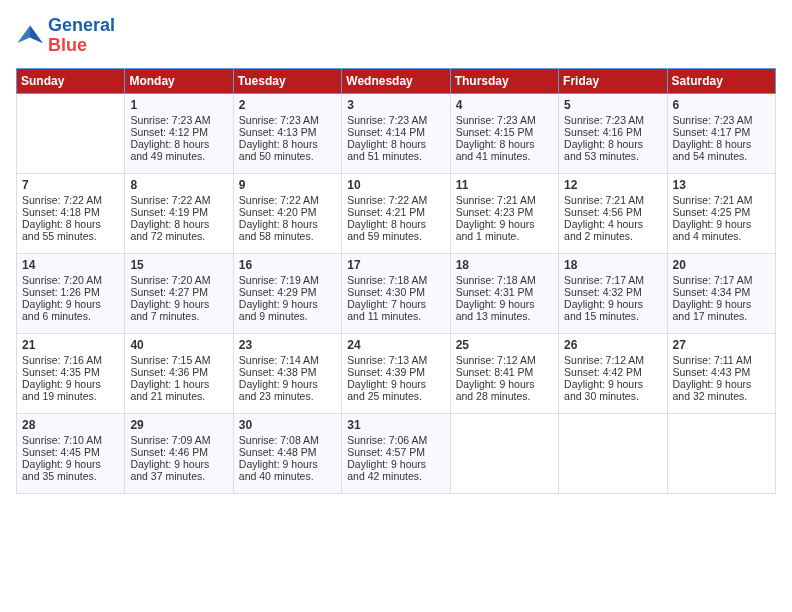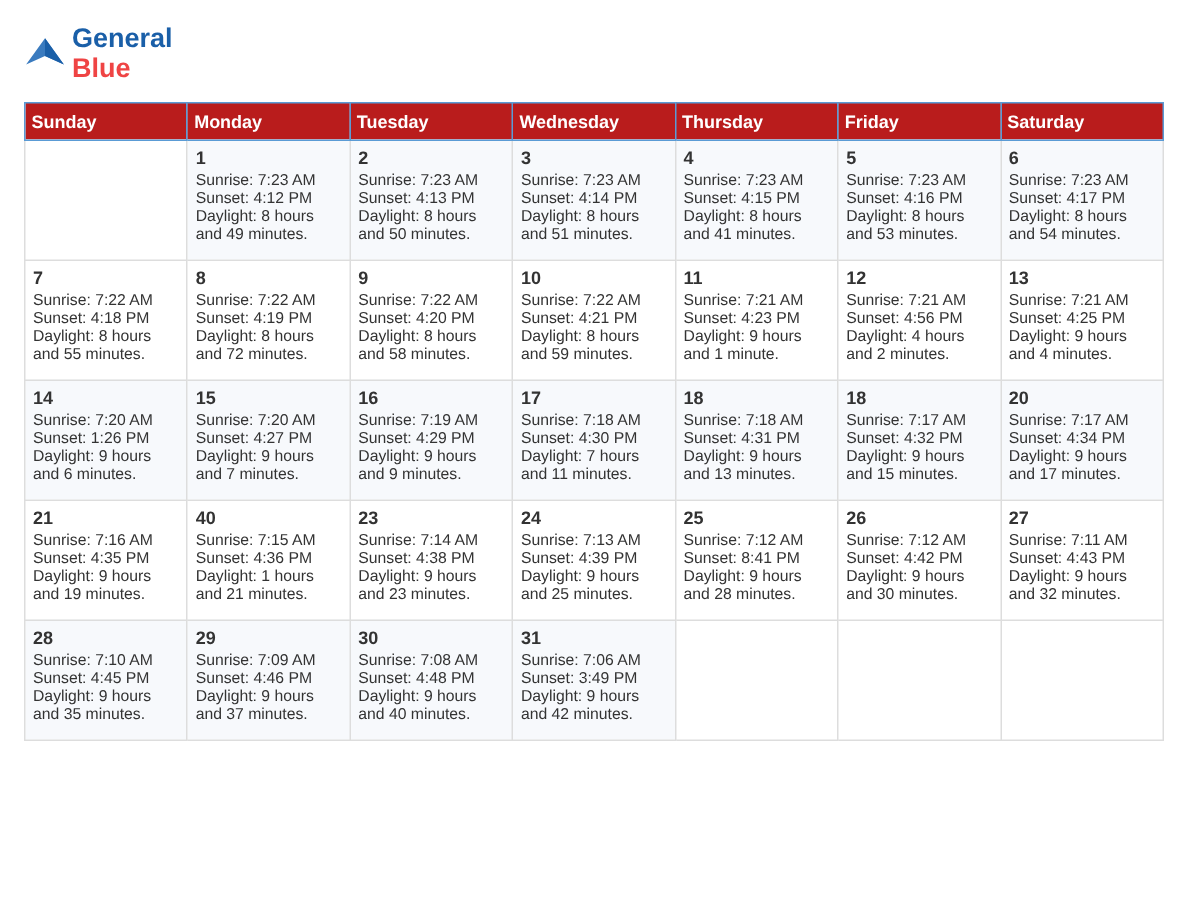--- a/index.html
+++ b/index.html
@@ -293,21 +293,21 @@
         </td>
         <td>
           <span class="day-num">30</span>
           <div>Sunrise: 7:08 AM</div>
           <div>Sunset: 4:48 PM</div>
           <div>Daylight: 9 hours and 40 minutes.</div>
         </td>
         <td>
           <span class="day-num">31</span>
           <div>Sunrise: 7:06 AM</div>
-          <div>Sunset: 3:49 PM</div>
+          <div>Sunset: 4:57 PM</div>
           <div>Daylight: 9 hours and 42 minutes.</div>
         </td>
         <td class="empty"></td>
         <td class="empty"></td>
         <td class="empty"></td>
       </tr>
     </tbody>
 </table>
 
 </body></html>

